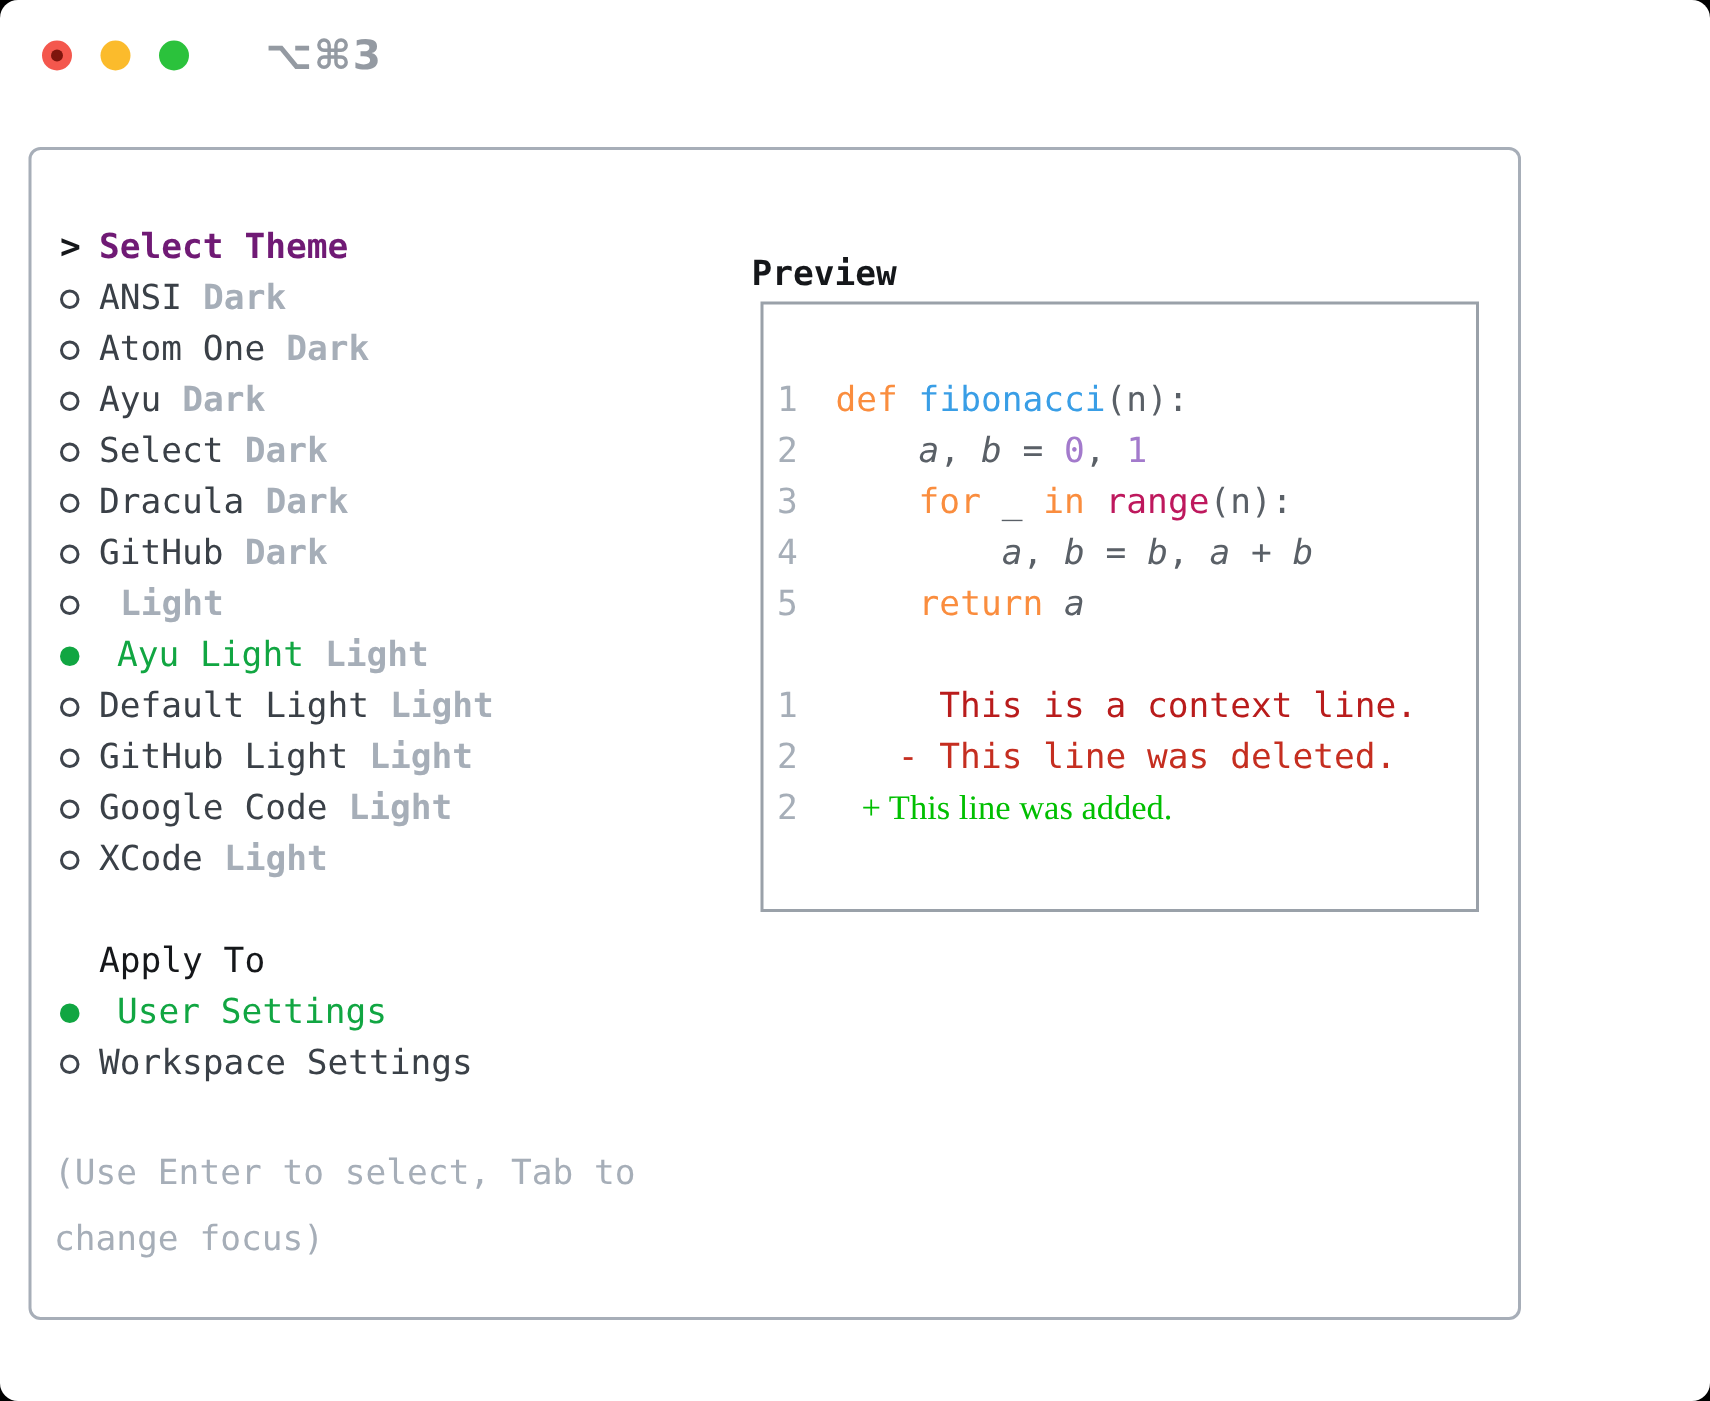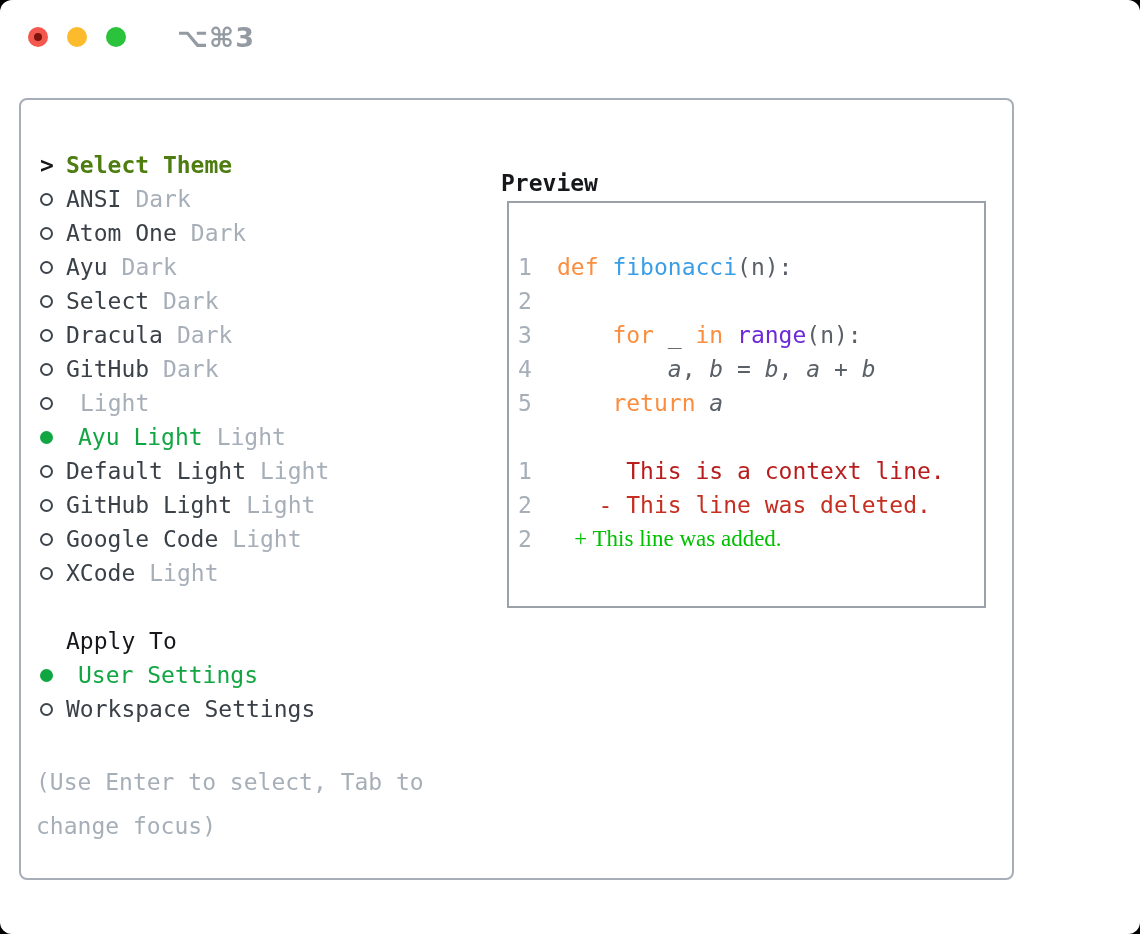--- a/index.html
+++ b/index.html
@@ -20,38 +20,38 @@
   
   .panel { position:absolute; left:19px; top:98px; width:995px; height:782px; border:2px solid #a7aeb8; border-radius:8px; background:#fff; }
 
   
   .left-col { position:absolute; left:40px; top:148px; font-size:23px; line-height:34px; color:#3a4047; }
   .row { display:flex; align-items:center; height:34px; white-space:pre; }
   .marker { width:26px; display:inline-flex; align-items:center; flex:0 0 26px; }
   .circle { width:13px; height:13px; border-radius:50%; border:2px solid #3e444c; }
   .circle.filled { background:#11a642; border-color:#11a642; }
   .arrow { font-weight:bold; color:#15171a; }
-  .hdr { font-weight:bold; color:#4d7c0f; }
+  .hdr { font-weight:bold; color:#701a75; }
   .subhdr { color:#15171a; }
   .name { color:#3a4047; }
   .name.sel { color:#11a642;margin-left:12px; }
-  .tag { color:#a6aeb8; margin-left:14px; }
+  .tag { color:#a6aeb8; margin-left:14px;font-weight:bold; }
   .spacer { height:34px; }
   .help { margin-left:-4px; width:418px; color:#a6aeb8; line-height:44px; white-space:normal; }
 
   
   .preview-title { position:absolute; left:501px; top:166px; font-size:23px; line-height:34px; font-weight:bold; color:#15171a; }
   .preview-box { position:absolute; left:507px; top:201px; width:479px; height:407px; border:2px solid #9aa1a9; background:#fff; padding:47px 0 0 9px; font-size:23px; line-height:34px; }
   .code-line { display:flex; height:34px; align-items:center; }
   .lineno { width:39px; flex:0 0 39px; color:#a6aeb8; white-space:pre; }
   .code { white-space:pre; color:#5a6067; }
   .tk-kw { color:#fa8d3e; }
   .tk-fn { color:#399ee6; }
   .tk-num { color:#a37acc; }
-  .tk-sp { color:#6d28d9; }
+  .tk-sp { color:#be185d; }
   .tk-var { color:#5a6067; font-style:italic; }
   .tk-pl { color:#5a6067; }
   .d-context { color:#b91c1c; }
   .d-deleted { color:#c52e20;text-align:right; }
   .d-added { color:#00bf00;font-family:Liberation Serif, serif; }
 </style>
 </head>
 <body>
 
 <div class="window">
@@ -102,20 +102,21 @@
   <div class="preview-title">Preview</div>
 
   <div class="preview-box">
     <div id="code-lines">
         <div class="code-line">
           <span class="lineno">1</span>
           <span class="code"><span class="tk-kw">def</span><span class="tk-pl"> </span><span class="tk-fn">fibonacci</span><span class="tk-pl">(n):</span></span>
         </div>
         <div class="code-line">
           <span class="lineno">2</span>
+          <span class="code"><span class="tk-pl">    </span><span class="tk-var">a</span><span class="tk-pl">, </span><span class="tk-var">b</span><span class="tk-pl"> = </span><span class="tk-num">0</span><span class="tk-pl">, </span><span class="tk-num">1</span></span>
         </div>
         <div class="code-line">
           <span class="lineno">3</span>
           <span class="code"><span class="tk-pl">    </span><span class="tk-kw">for</span><span class="tk-pl"> _ </span><span class="tk-kw">in</span><span class="tk-pl"> </span><span class="tk-sp">range</span><span class="tk-pl">(n):</span></span>
         </div>
         <div class="code-line">
           <span class="lineno">4</span>
           <span class="code"><span class="tk-pl">        </span><span class="tk-var">a</span><span class="tk-pl">, </span><span class="tk-var">b</span><span class="tk-pl"> = </span><span class="tk-var">b</span><span class="tk-pl">, </span><span class="tk-var">a</span><span class="tk-pl"> + </span><span class="tk-var">b</span></span>
         </div>
         <div class="code-line">

